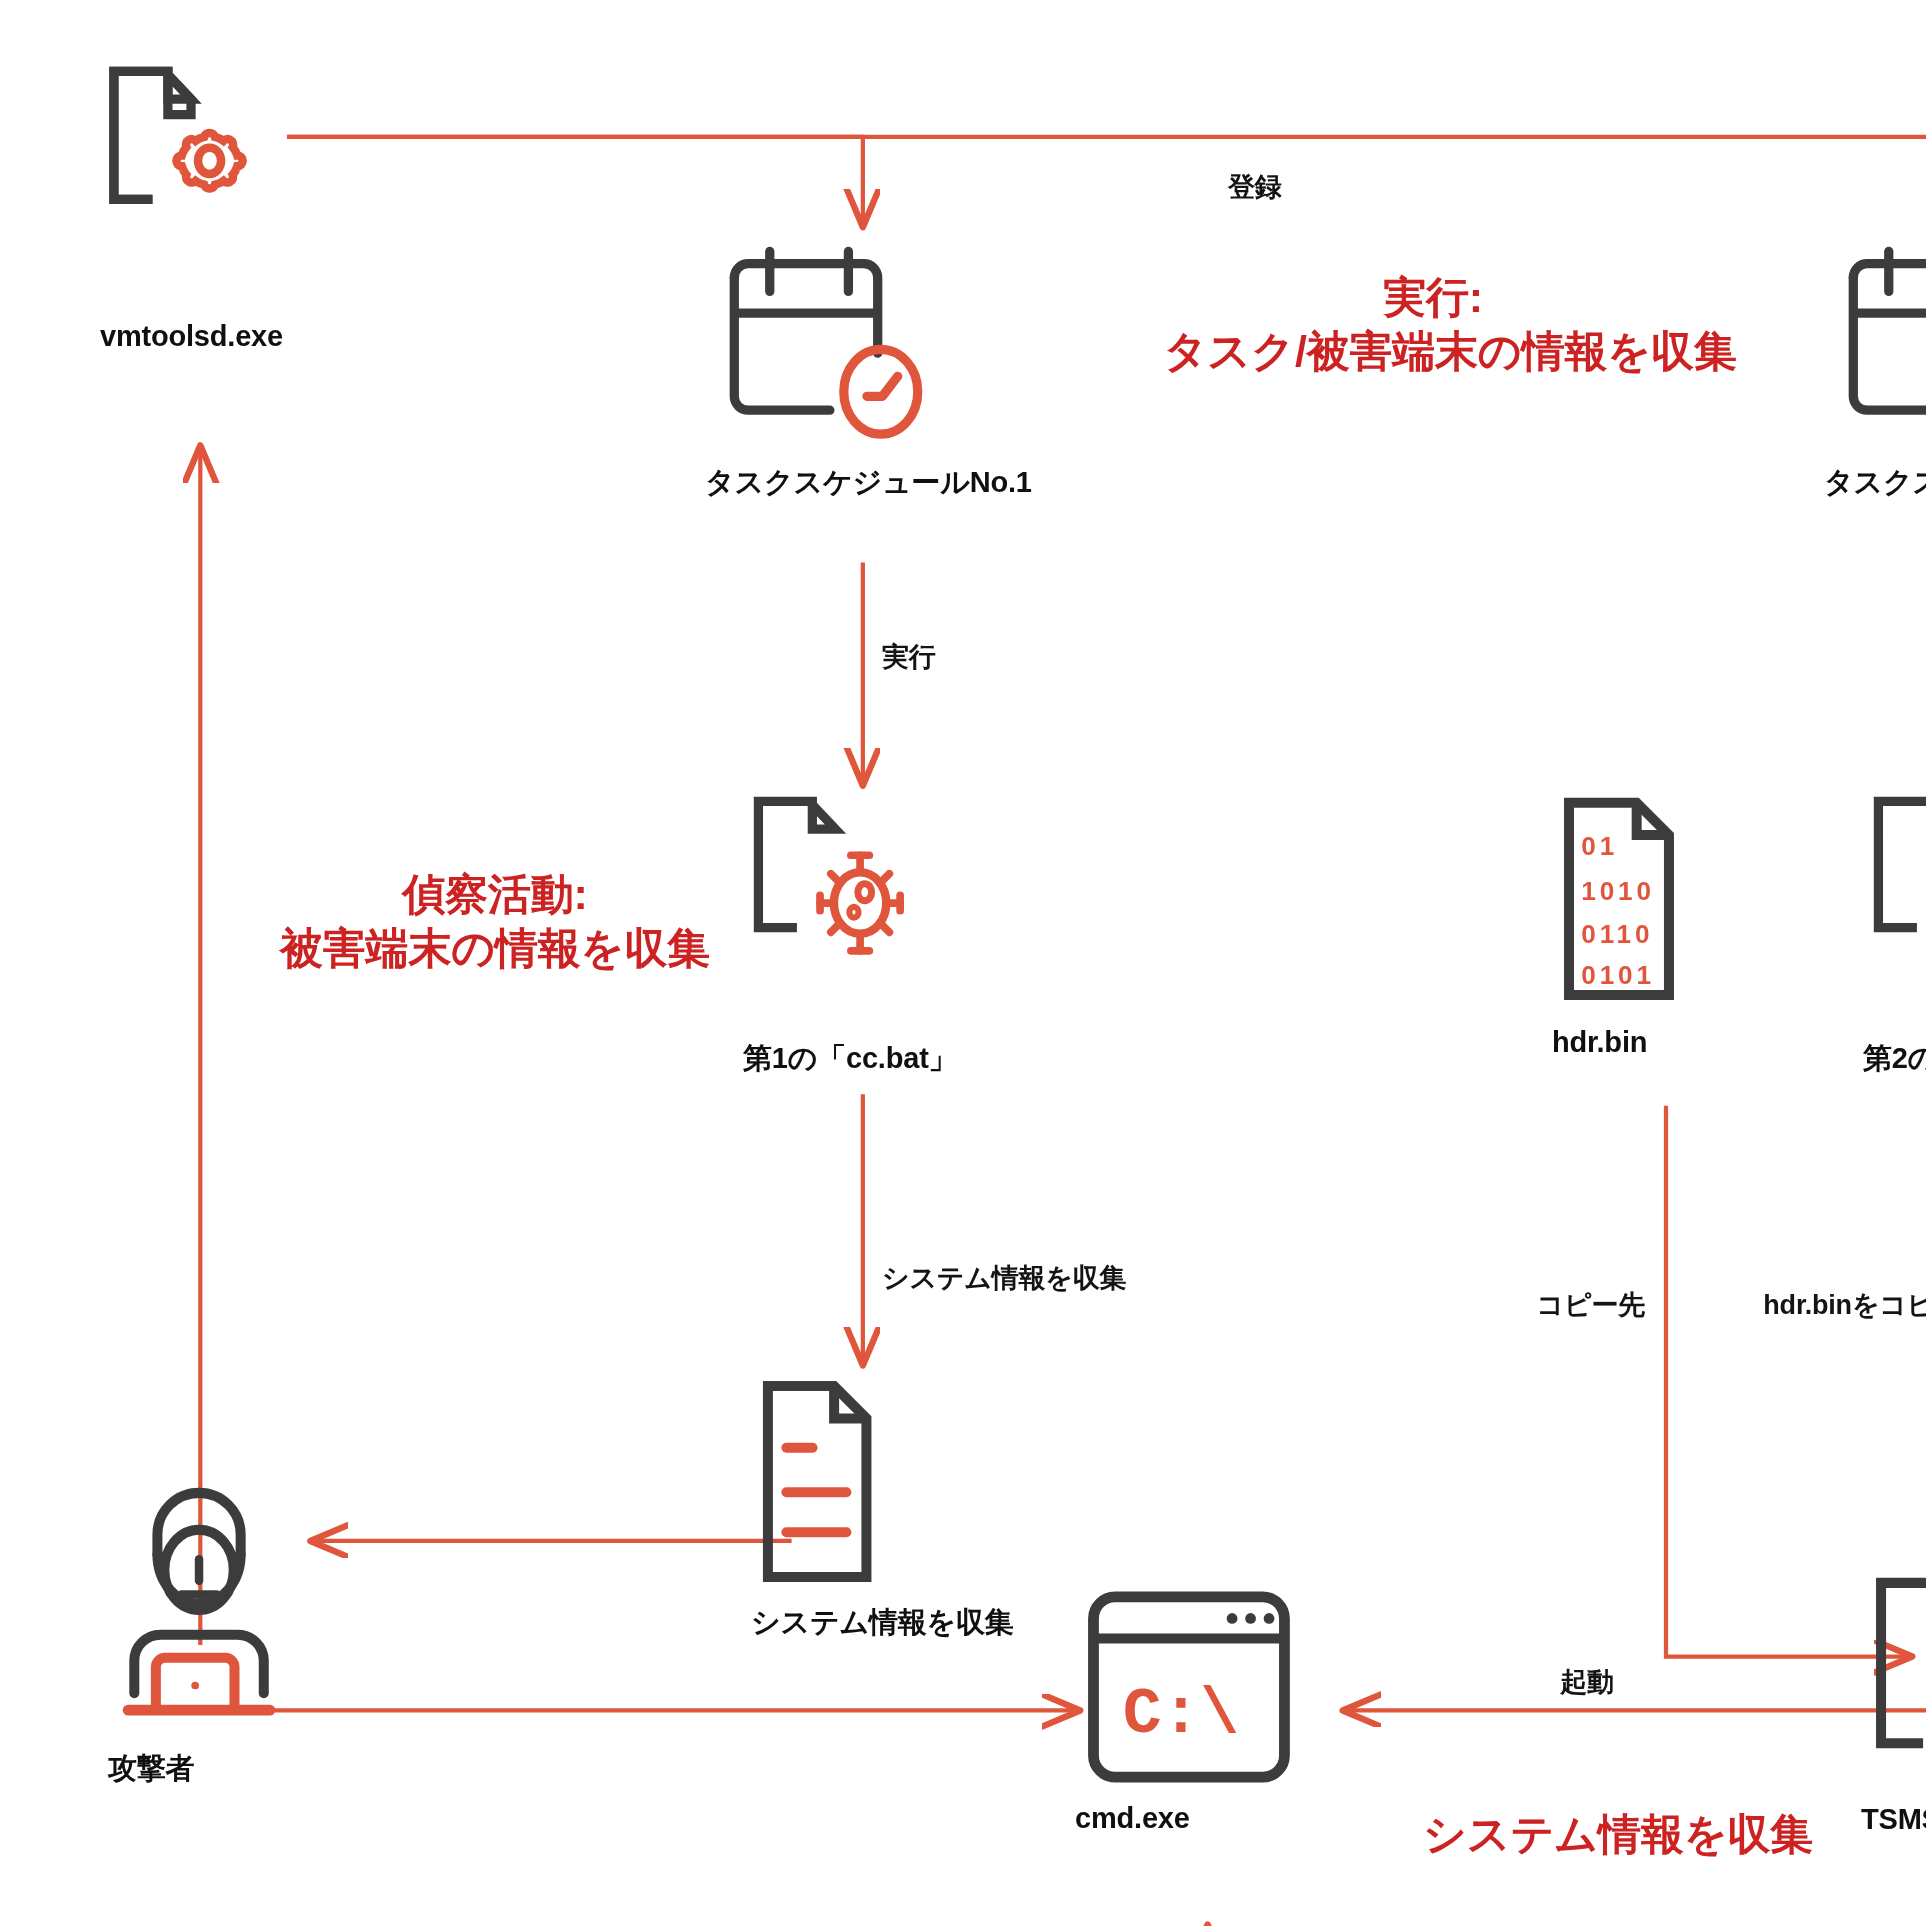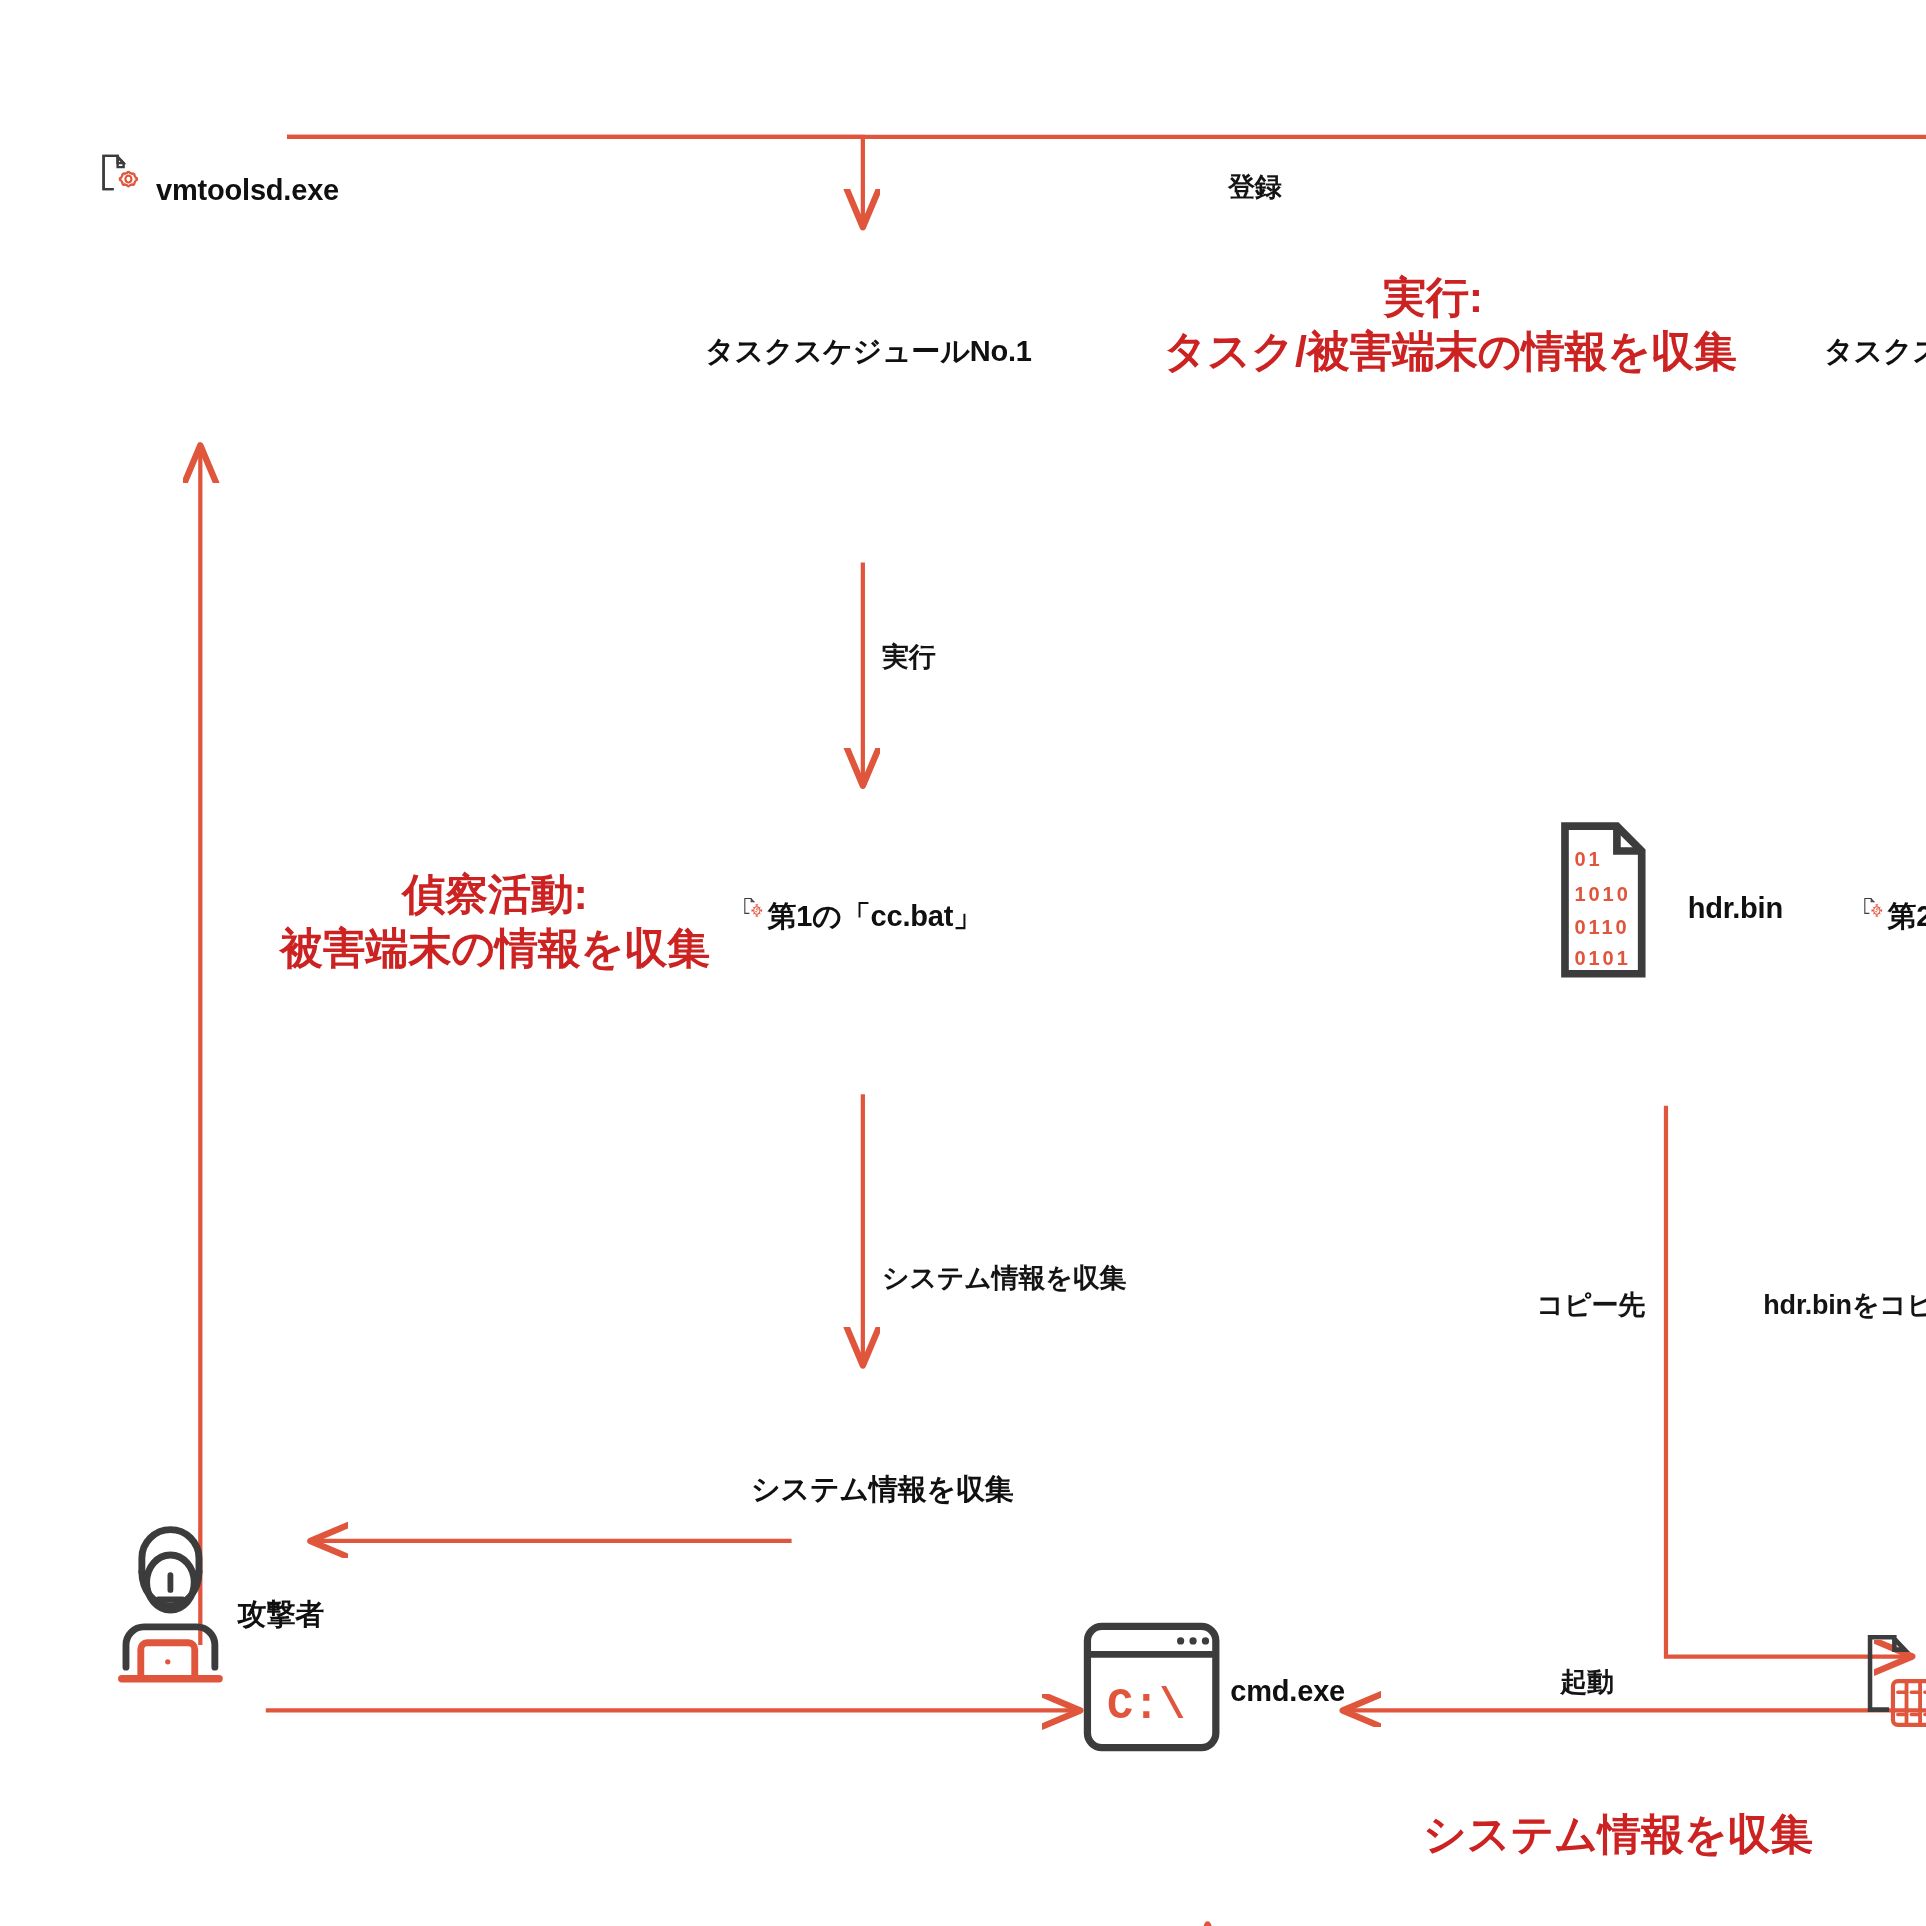--- a/index.html
+++ b/index.html
@@ -23,22 +23,22 @@
   #wires {
     position: absolute;
     left: 0;
     top: 0;
     width: 2946px;
     height: 2686px;
   }
   .node {
     position: absolute;
     display: flex;
-    flex-direction: row;
-    align-items: center;
+    flex-direction: column;
+    align-items: flex-start;
     justify-content: flex-start;
   }
   .node-icon {
     display: block;
   }
   .node-label {
     margin-top: 10px;
     font-size: 29px;
     font-weight: 700;
     color: #101010;

